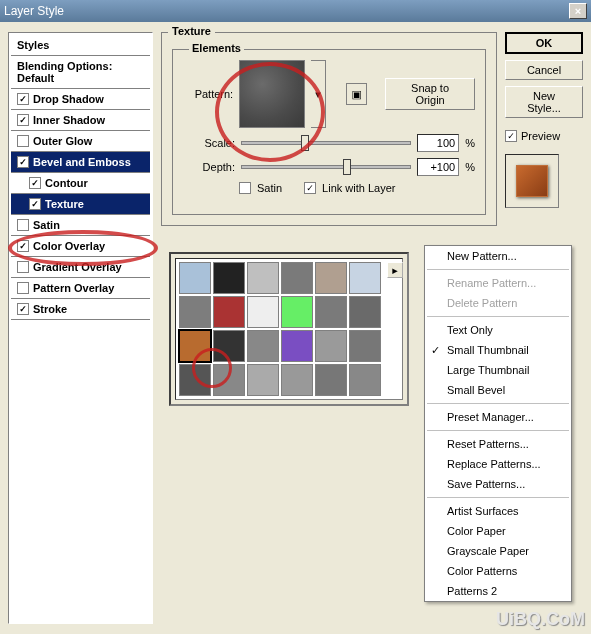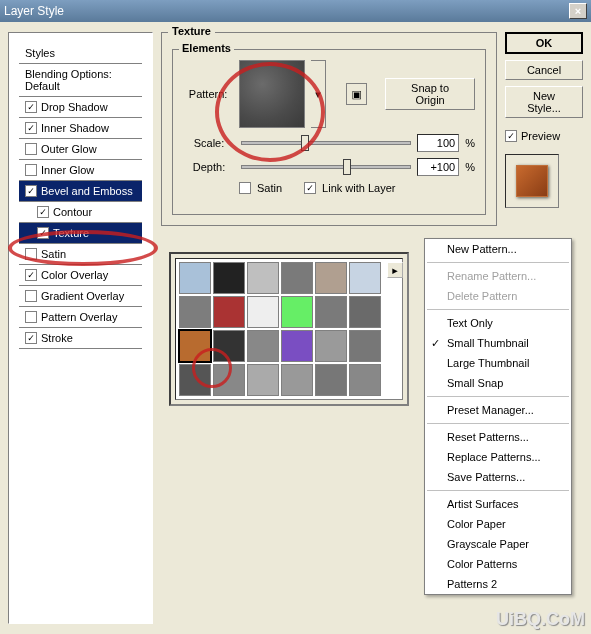--- a/index.html
+++ b/index.html
@@ -4,37 +4,37 @@
 <style>
 * { box-sizing: border-box; margin: 0; padding: 0; font-family: Tahoma, Verdana, sans-serif; font-size: 11px; }
 body { background: #c0c0c0; width: 591px; height: 634px; position: relative; overflow: hidden; }
 
 .title-bar { height: 22px; background: linear-gradient(to bottom, #7d9ec0, #5a7a9a); color: #fff; display: flex; align-items: center; padding: 0 4px; justify-content: space-between; }
 .title-bar .title { font-weight: normal; font-size: 12px; }
 .close-btn { width: 18px; height: 16px; background: #d4d0c8; border: 1px solid #fff; border-right-color: #404040; border-bottom-color: #404040; display: flex; align-items: center; justify-content: center; font-family: Arial; font-weight: bold; font-size: 11px; }
 
 .dialog-body { background: #ece9d8; padding: 10px 8px; height: calc(100% - 22px); display: flex; gap: 8px; position: relative; }
 
-.left-col { width: 145px; border: 1px solid #808080; border-right-color: #fff; border-bottom-color: #fff; background: #fff; padding: 10px; }
+.left-col { width: 145px; border: 1px solid #808080; border-right-color: #fff; border-bottom-color: #fff; background: #fff; padding: 2px; font-weight: bold; }
 .style-item { padding: 4px 6px; border-bottom: 1px solid #808080; cursor: pointer; display: flex; align-items: center; gap: 4px; }
 .style-item.sub { padding-left: 18px; }
 .style-item.header { border-bottom: 1px solid #808080; }
 .style-item.selected { background: #0a246a; color: #fff; }
 .chk { width: 12px; height: 12px; border: 1px solid #808080; background: #fff; display: inline-flex; align-items: center; justify-content: center; font-size: 9px; line-height: 1; }
 .chk.checked::after { content: "✓"; font-size: 9px; color: #000; }
 .style-item.selected .chk.checked::after { color: #000; }
 
 .mid-col { flex: 1; position: relative; }
 .fieldset { border: 1px solid #808080; padding: 6px 10px 10px 10px; margin-bottom: 8px; position: relative; }
 .fieldset .legend { position: absolute; top: -8px; left: 6px; background: #ece9d8; padding: 0 4px; font-weight: bold; }
 .sub-fieldset { border: 1px solid #808080; padding: 10px 10px 14px 10px; position: relative; margin-top: 10px; }
-.sub-fieldset .legend { position: absolute; top: -8px; left: 6px; background: #ece9d8; padding: 0 3px; }
+.sub-fieldset .legend { position: absolute; top: -8px; left: 16px; background: #ece9d8; padding: 0 3px; }
 
 .row { display: flex; align-items: center; margin-bottom: 6px; gap: 6px; }
-.lbl { width: 52px; text-align: center; }
+.lbl { width: 52px; text-align: right; }
 .swatch-big { width: 68px; height: 68px; border: 1px solid #808080; background: radial-gradient(circle at 35% 35%, #6b6b6b, #4a4a4a 60%, #3a3a3a); }
 .dd { width: 16px; height: 68px; border: 1px solid #808080; border-left: none; background: #ece9d8; display: flex; align-items: center; justify-content: center; }
 .small-btn { width: 22px; height: 22px; border: 1px solid #808080; background: #ece9d8; display: flex; align-items: center; justify-content: center; }
 .btn { border: 1px solid #808080; border-top-color: #fff; border-left-color: #fff; background: #ece9d8; padding: 3px 10px; cursor: pointer; }
 
 .slider-track { height: 4px; background: #c0c0c0; border: 1px solid #808080; position: relative; flex: 1; }
 .slider-thumb { position: absolute; top: -7px; width: 8px; height: 16px; background: #ece9d8; border: 1px solid #404040; }
 .num-input { width: 42px; height: 18px; border: 1px inset #808080; background: #fff; text-align: right; padding: 0 3px; }
 
 .right-col { width: 78px; display: flex; flex-direction: column; gap: 6px; align-items: stretch; }
@@ -42,21 +42,21 @@
 .preview-row { display: flex; align-items: center; gap: 4px; margin-top: 6px; }
 .preview-swatch { width: 54px; height: 54px; border: 1px inset #808080; background: #ece9d8; display: flex; align-items: center; justify-content: center; margin-top: 6px; }
 .preview-swatch-inner { width: 32px; height: 32px; background: linear-gradient(135deg, #c86a2e, #8a3d15); box-shadow: 1px 1px 3px rgba(0,0,0,0.6); border: 1px solid #c0703a; }
 
 .pattern-panel { border: 2px solid #808080; border-top-color: #404040; border-left-color: #404040; background: #ece9d8; padding: 4px; position: absolute; top: 220px; left: 8px; width: 240px; }
 .pattern-grid { display: grid; grid-template-columns: repeat(6, 32px); gap: 2px; background: #fff; padding: 3px; border: 1px inset #808080; }
 .pattern-cell { width: 32px; height: 32px; border: 1px solid #808080; }
 .pattern-cell.sel { outline: 2px solid #000; outline-offset: -1px; }
 .arrow-btn { width: 16px; height: 16px; border: 1px outset #fff; background: #ece9d8; position: absolute; right: 4px; top: 8px; display: flex; align-items: center; justify-content: center; font-size: 8px; }
 
-.ctx-menu { position: absolute; top: 238px; left: 424px; width: 148px; background: #fff; border: 1px solid #808080; box-shadow: 2px 2px 3px rgba(0,0,0,0.3); z-index: 10; }
+.ctx-menu { position: absolute; top: 245px; left: 424px; width: 148px; background: #fff; border: 1px solid #808080; box-shadow: 2px 2px 3px rgba(0,0,0,0.3); z-index: 10; }
 .ctx-item { padding: 4px 8px 4px 22px; cursor: pointer; position: relative; }
 .ctx-item.disabled { color: #a0a0a0; }
 .ctx-sep { height: 1px; background: #c0c0c0; margin: 3px 2px; }
 .ctx-item .check { position: absolute; left: 6px; }
 
 .red-circle1 { position: absolute; width: 110px; height: 100px; border: 4px solid rgba(200,30,30,0.8); border-radius: 50%; top: 40px; left: 215px; z-index: 5; pointer-events: none; }
 .red-circle2 { position: absolute; width: 150px; height: 36px; border: 4px solid rgba(200,30,30,0.8); border-radius: 50%; top: 208px; left: 8px; z-index: 5; pointer-events: none; }
 .red-circle3 { position: absolute; width: 40px; height: 40px; border: 3px solid rgba(200,30,30,0.8); border-radius: 50%; top: 326px; left: 192px; z-index: 5; pointer-events: none; }
 
 .watermark { position: absolute; bottom: 4px; right: 6px; font-family: Arial; font-weight: bold; font-size: 18px; color: #e6e6e6; text-shadow: 1px 1px 1px #888; }
@@ -81,24 +81,20 @@
           <span class="chk checked"></span>
           <span>Drop Shadow</span>
         </div>
         <div class="style-item">
           <span class="chk checked"></span>
           <span>Inner Shadow</span>
         </div>
         <div class="style-item">
           <span class="chk"></span>
           <span>Outer Glow</span>
-        </div>
-        <div class="style-item">
-          <span class="chk"></span>
-          <span>Inner Glow</span>
         </div>
         <div class="style-item selected">
           <span class="chk checked"></span>
           <span>Bevel and Emboss</span>
         </div>
         <div class="style-item sub">
           <span class="chk checked"></span>
           <span>Contour</span>
         </div>
         <div class="style-item sub selected">
@@ -225,21 +221,21 @@
 
 <div class="ctx-menu" id="ctx-menu">
     <div class="ctx-item"><span>New Pattern...</span></div>
     <div class="ctx-sep"></div>
     <div class="ctx-item disabled"><span>Rename Pattern...</span></div>
     <div class="ctx-item disabled"><span>Delete Pattern</span></div>
     <div class="ctx-sep"></div>
     <div class="ctx-item"><span>Text Only</span></div>
     <div class="ctx-item"><span class="check">✓</span><span>Small Thumbnail</span></div>
     <div class="ctx-item"><span>Large Thumbnail</span></div>
-    <div class="ctx-item"><span>Small Snap</span></div>
+    <div class="ctx-item"><span>Small Bevel</span></div>
     <div class="ctx-sep"></div>
     <div class="ctx-item"><span>Preset Manager...</span></div>
     <div class="ctx-sep"></div>
     <div class="ctx-item"><span>Reset Patterns...</span></div>
     <div class="ctx-item"><span>Replace Patterns...</span></div>
     <div class="ctx-item"><span>Save Patterns...</span></div>
     <div class="ctx-sep"></div>
     <div class="ctx-item"><span>Artist Surfaces</span></div>
     <div class="ctx-item"><span>Color Paper</span></div>
     <div class="ctx-item"><span>Grayscale Paper</span></div>

